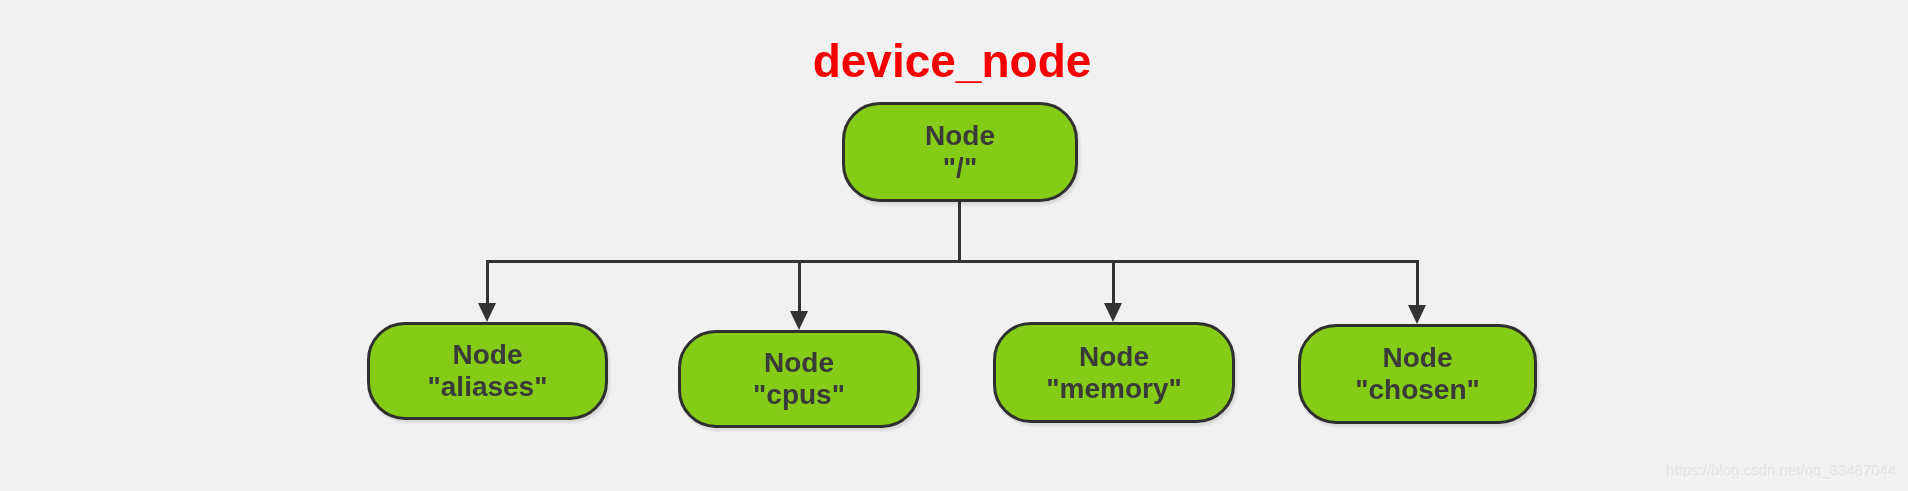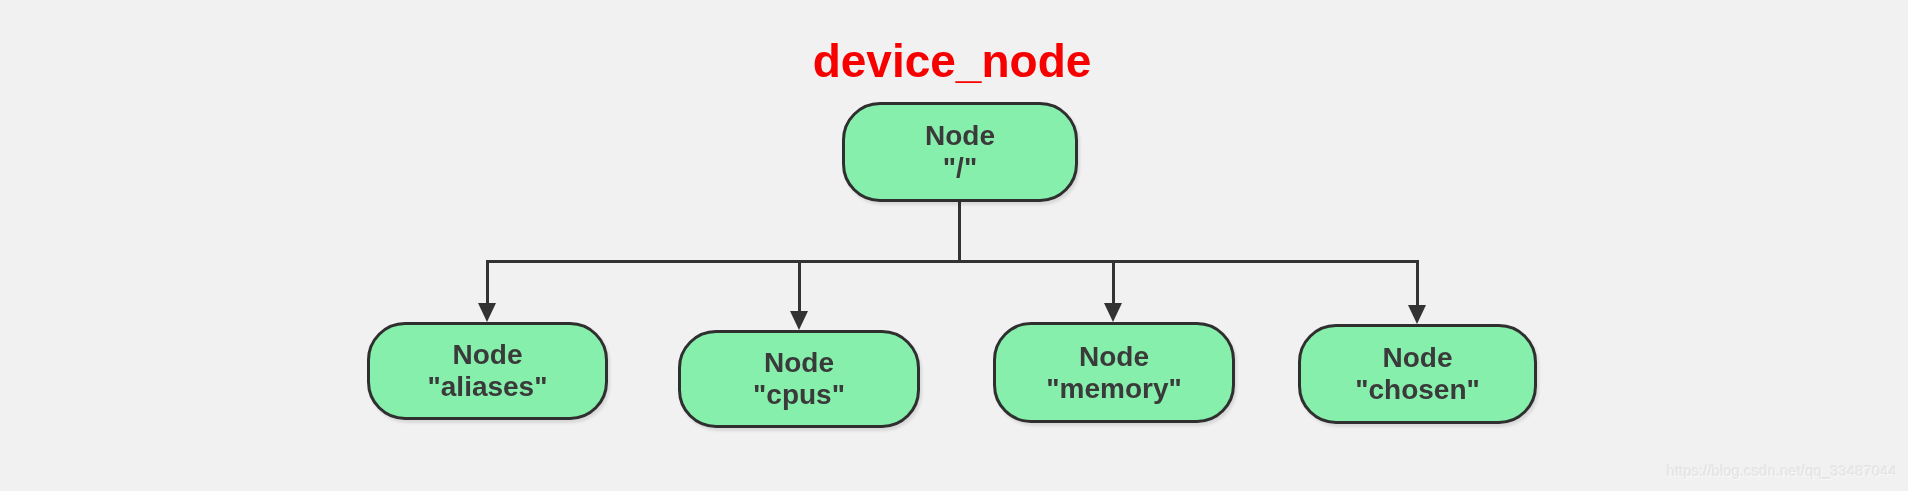--- a/index.html
+++ b/index.html
@@ -21,21 +21,21 @@
     font-size: 46px;
     font-weight: bold;
     color: #f70000;
     letter-spacing: 0px;
     white-space: nowrap;
   }
 
   .node {
     position: absolute;
     box-sizing: border-box;
-    background: #86efac;
+    background: #84cc16;
     border: 3px solid #2f2f2f;
     border-radius: 38px;
     display: flex;
     flex-direction: column;
     align-items: center;
     justify-content: center;
     font-size: 28px;
     line-height: 32px;
     font-weight: bold;
     color: #3a3a3a;

